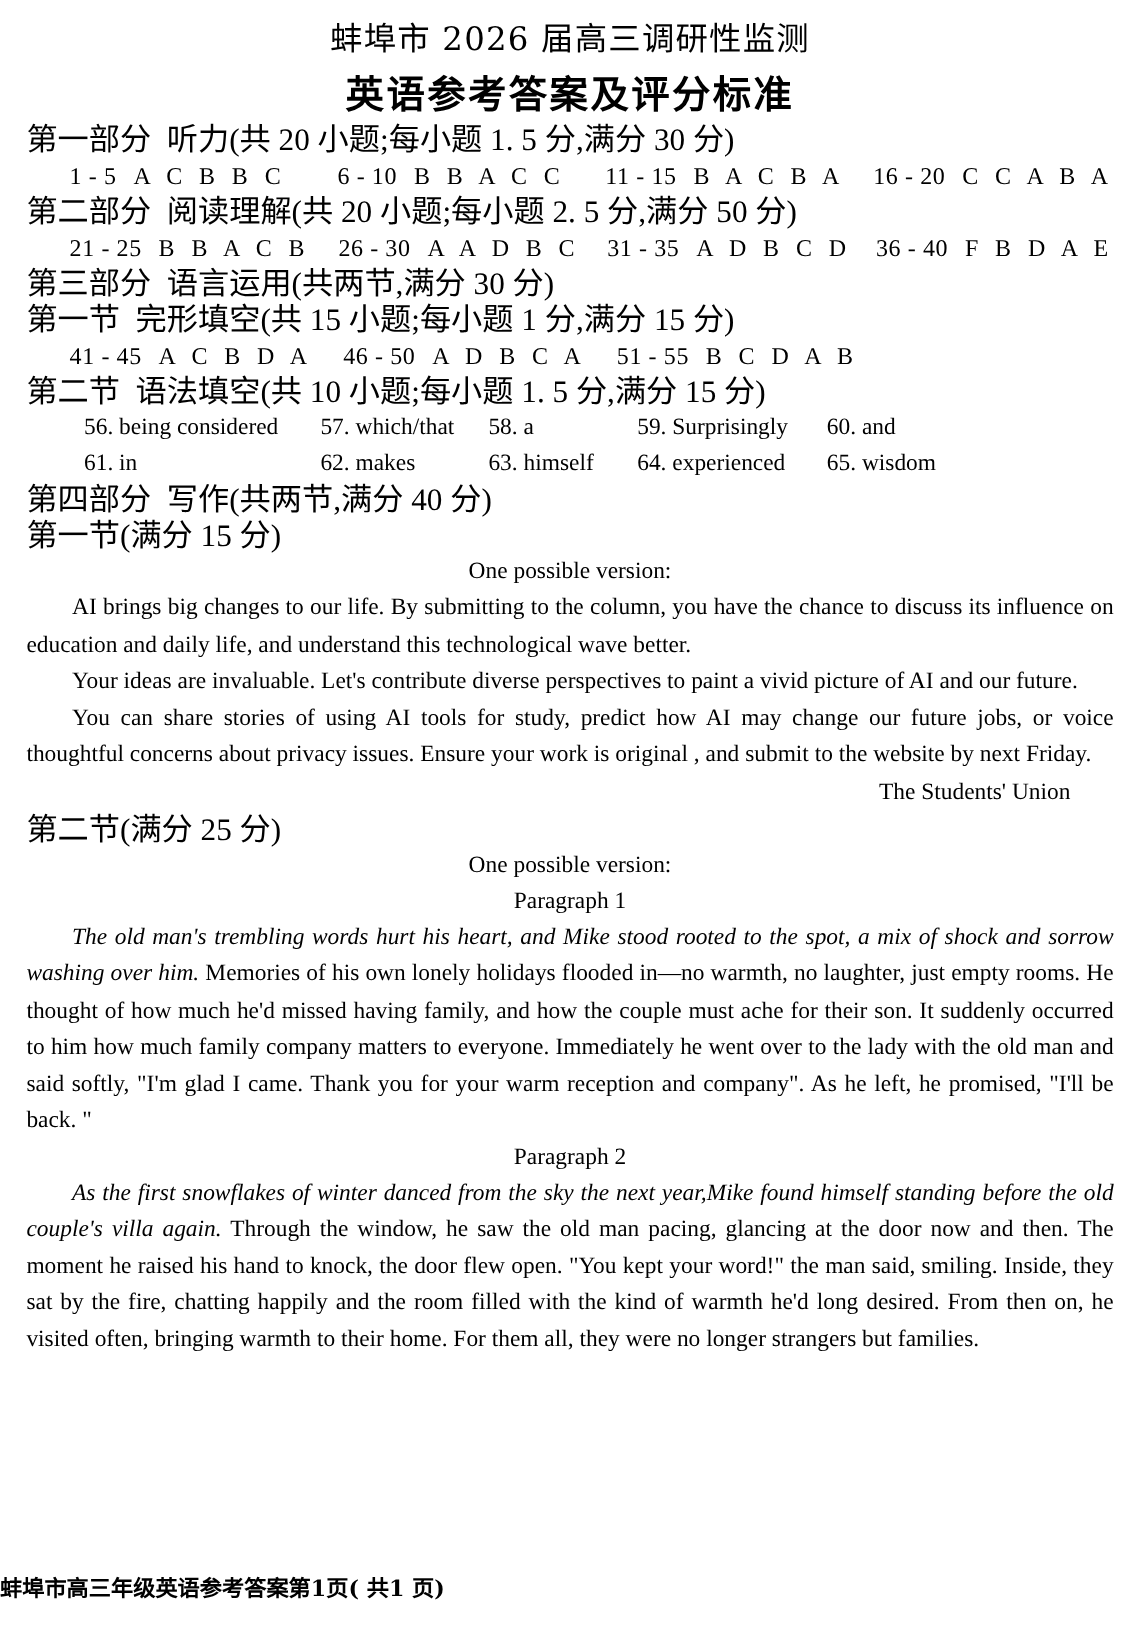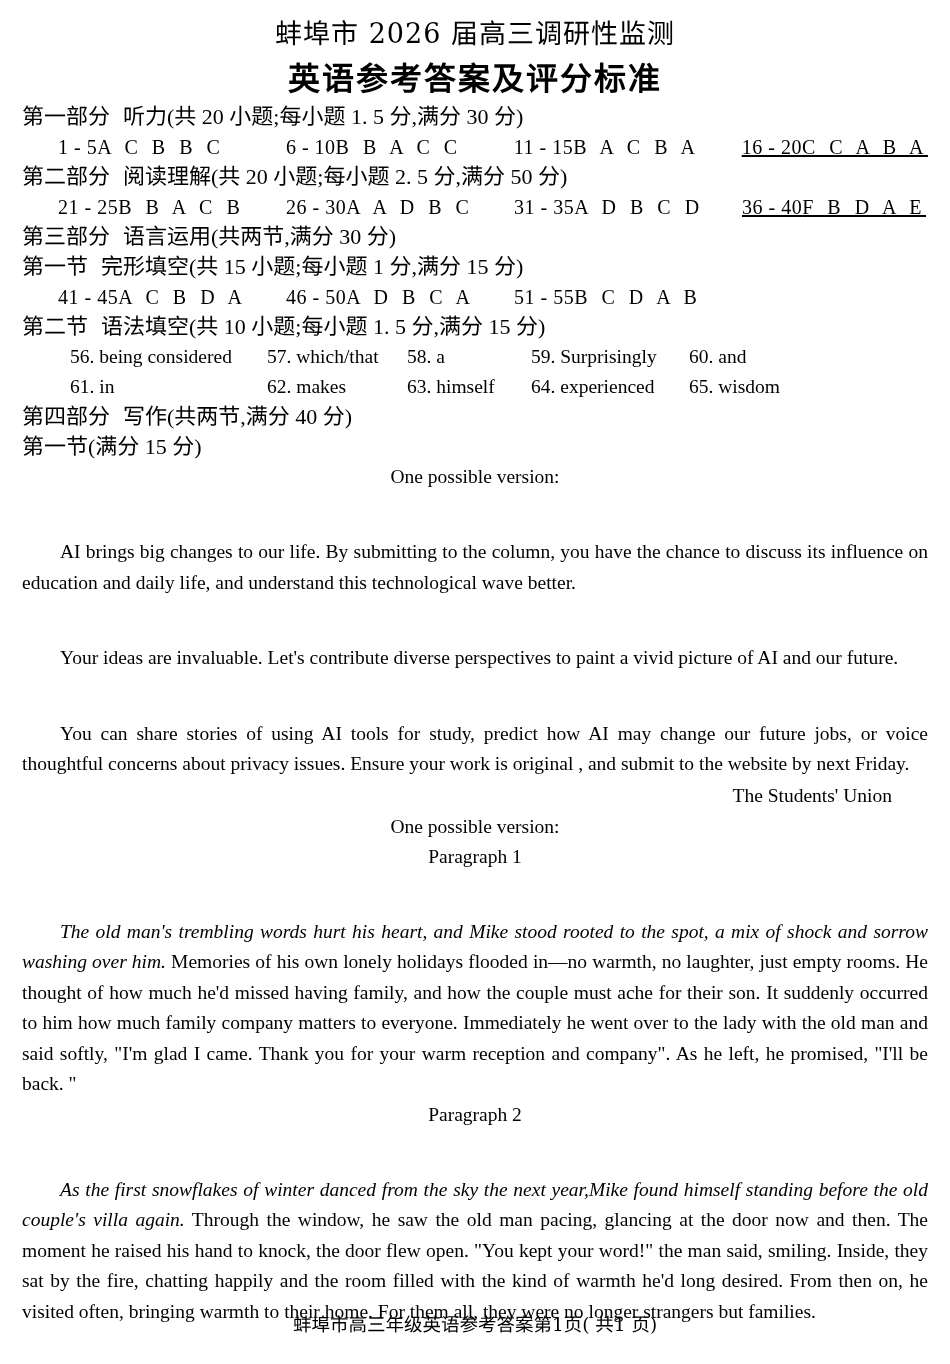--- a/index.html
+++ b/index.html
@@ -40,21 +40,21 @@
     line-height: 46px;
     font-weight: bold;
     letter-spacing: 2px;
     font-family: "Liberation Sans", "DejaVu Sans", sans-serif;
     white-space: nowrap;
     margin-top: 2px;
   }
 
   
   .sec-head {
-    font-size: 22px;
+    font-size: 26px;
     line-height: 30px;
     white-space: nowrap;
     letter-spacing: 0px;
   }
   .sec-head .gap {
     display: inline-block;
     width: 13px;
   }
 
   
@@ -70,27 +70,27 @@
     display: inline-flex;
     align-items: baseline;
     white-space: nowrap;
   }
   .ans-range {
     display: inline-block;
     letter-spacing: 0.5px;
   }
   .ans-letters {
     display: inline-block;
-    margin-left: 0;
+    margin-left: 14px;
     letter-spacing: 4.5px;
   }
 
   
   .row-4 .ans-group { width: 228px; align-items: flex-end; }
-  .row-4 .ans-group:last-child { width: auto; text-decoration: underline; }
+  .row-4 .ans-group:last-child { width: auto; }
 
   
   .row-3 .ans-group { width: 228px; }
   .row-3 .ans-group:last-child { width: auto; }
 
   
   .grammar-row {
     font-size: 19.5px;
     line-height: 30px;
     white-space: nowrap;
@@ -113,44 +113,44 @@
     text-align: center;
   }
   .para {
     font-size: 19.5px;
     line-height: 30.5px;
     text-align: justify;
     text-align-last: left;
     text-justify: inter-word;
     margin: 0;
   }
-  .para.indent { text-indent: 38px; margin-top: 45px; }
+  .para.indent { text-indent: 38px; }
   .sig {
     font-size: 19.5px;
     line-height: 32px;
     text-align: right;
     padding-right: 36px;
     white-space: nowrap;
   }
   .italic { font-style: italic; }
 
   
   .body-block { width: 906px; }
 
   
   .footer {
     position: absolute;
     left: 0;
     right: 0;
     bottom: 18px;
-    text-align: center;
     font-size: 18.5px;
     line-height: 26px;
     white-space: nowrap;
     font-family: "DejaVu Serif", "Liberation Serif", serif;
+    font-weight: bold;
   }
 </style>
 </head>
 <body>
 
 <div class="page">
 
   <div class="title-main">蚌埠市 2026 届高三调研性监测</div>
   <div class="title-sub">英语参考答案及评分标准</div>
 
@@ -239,20 +239,21 @@
   <div class="line">One possible version:</div>
 
   <div class="body-block">
     <p class="para indent">AI brings big changes to our life. By submitting to the column, you have the chance to discuss its influence on education and daily life, and understand this technological wave better.</p>
     <p class="para indent">Your ideas are invaluable. Let's contribute diverse perspectives to paint a vivid picture of AI and our future.</p>
     <p class="para indent">You can share stories of using AI tools for study, predict how AI may change our future jobs, or voice thoughtful concerns about privacy issues. Ensure your work is original , and submit to the website by next Friday.</p>
   </div>
 
   <div class="sig">The Students' Union</div>
 
+  <div class="sec-head">第二节(满分 25 分)</div>
   <div class="line">One possible version:</div>
   <div class="line">Paragraph 1</div>
 
   <div class="body-block">
     <p class="para indent"><span class="italic">The old man's trembling words hurt his heart, and Mike stood rooted to the spot, a mix of shock and sorrow washing over him.</span><span> Memories of his own lonely holidays flooded in—no warmth, no laughter, just empty rooms. He thought of how much he'd missed having family, and how the couple must ache for their son. It suddenly occurred to him how much family company matters to everyone. Immediately he went over to the lady with the old man and said softly, "I'm glad I came. Thank you for your warm reception and company". As he left, he promised, "I'll be back. "</span></p>
   </div>
 
   <div class="line">Paragraph 2</div>
 
   <div class="body-block">

